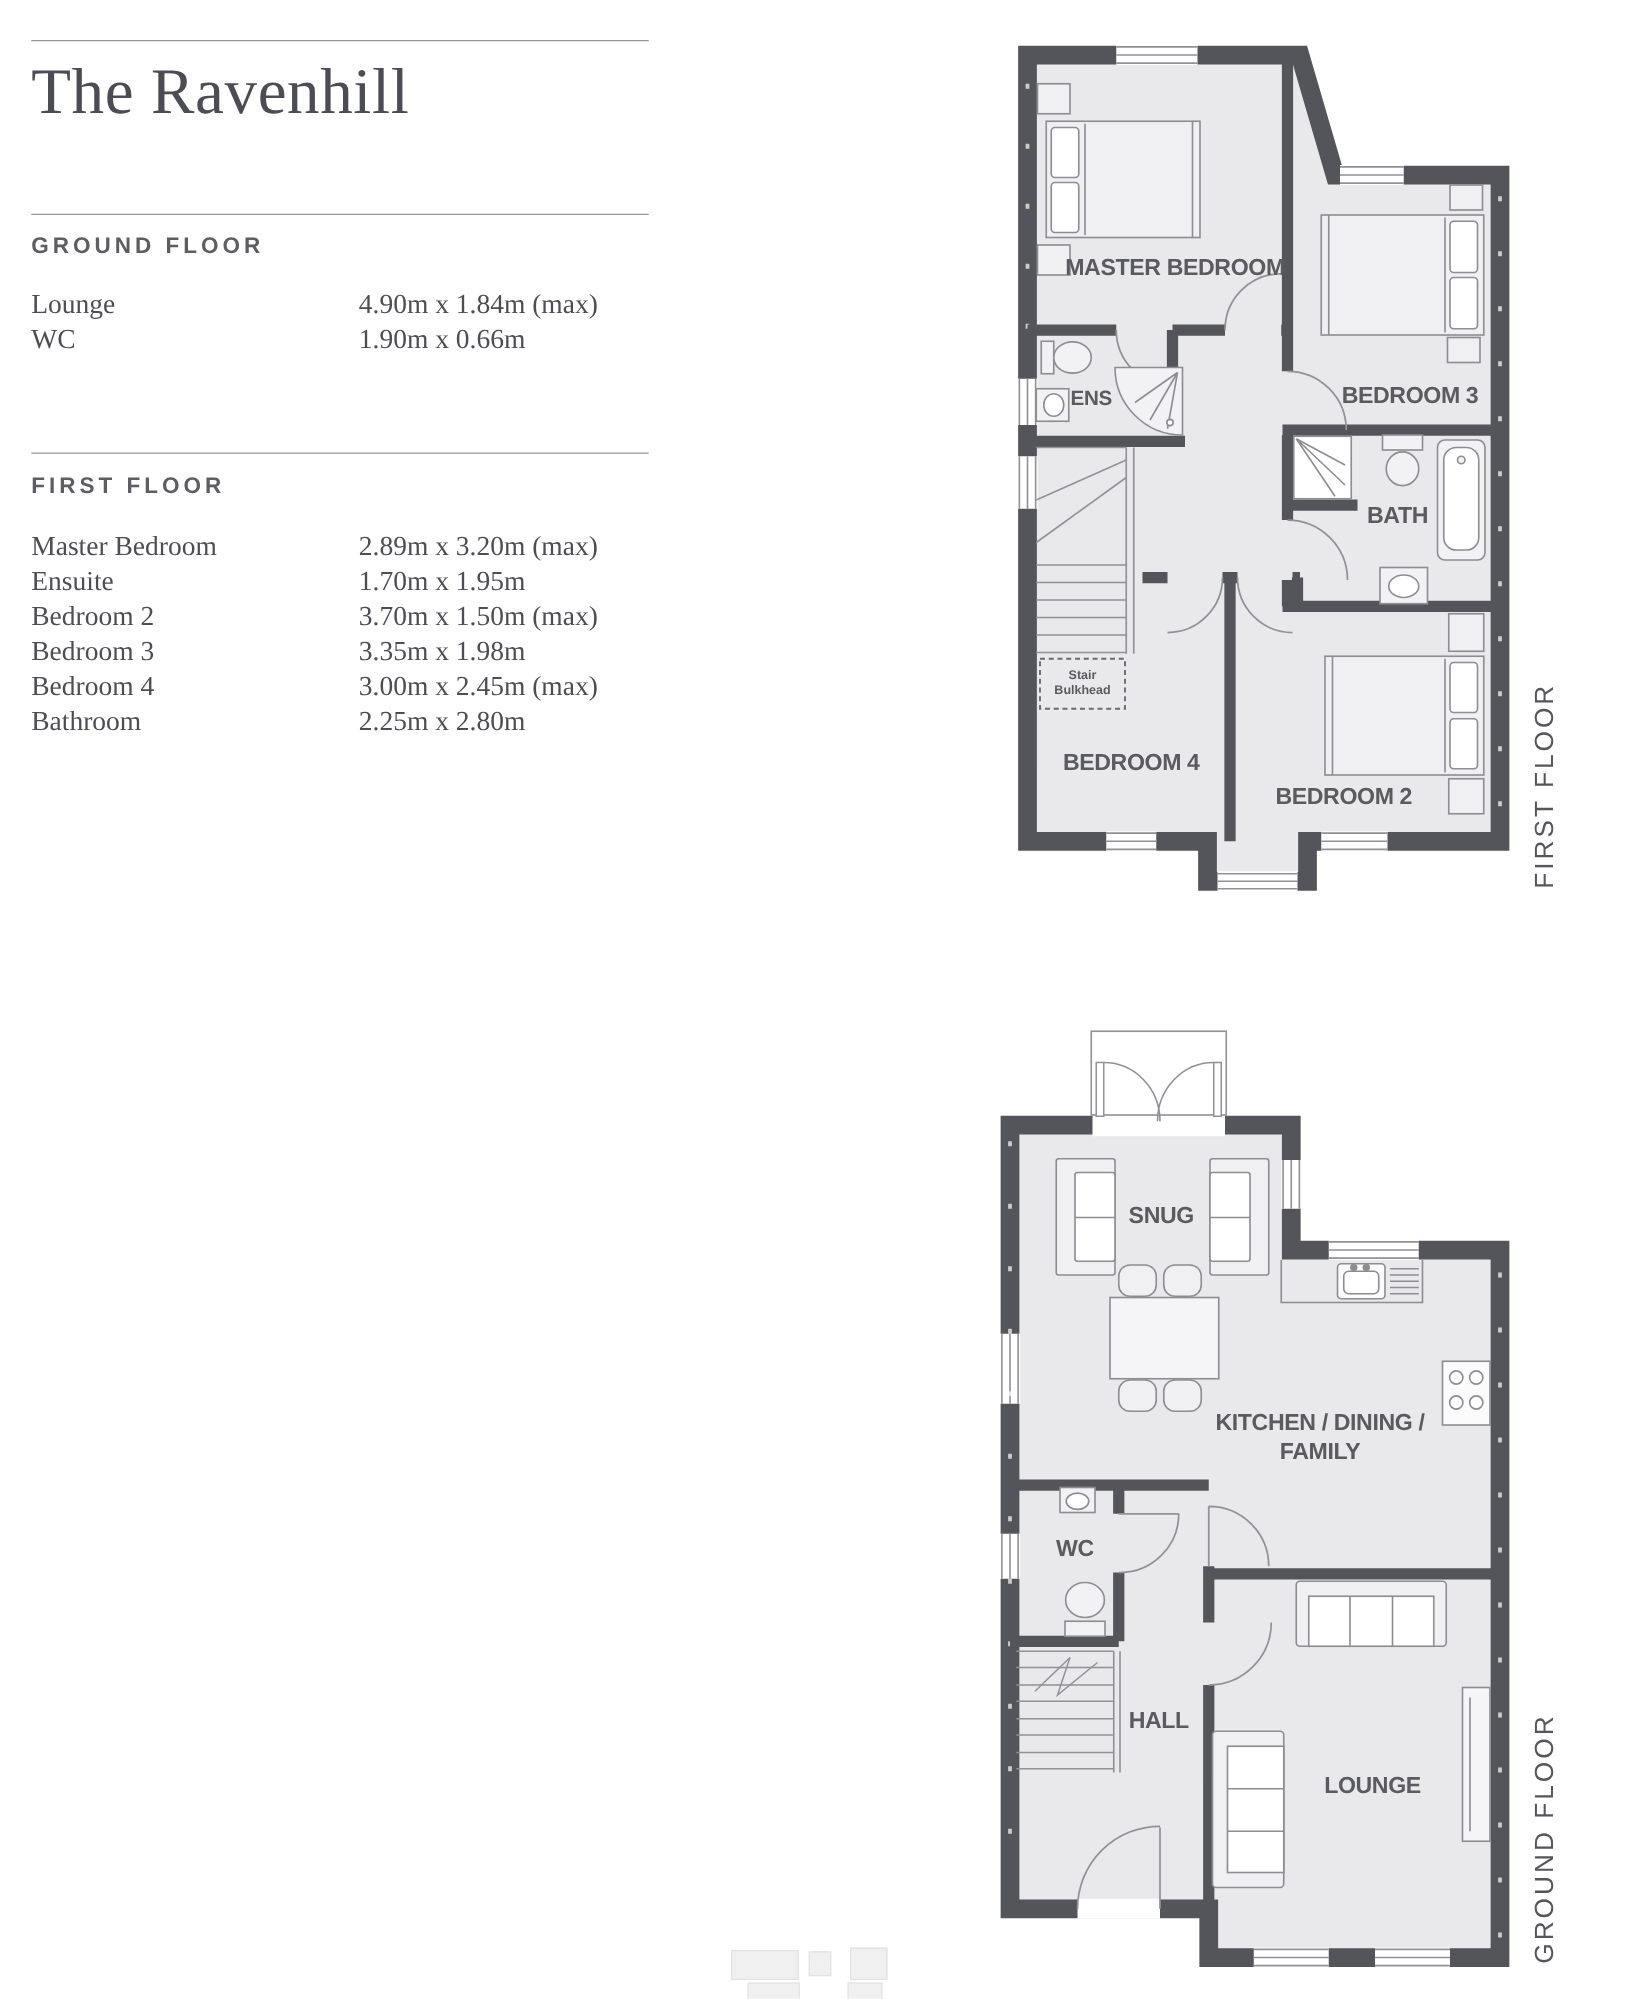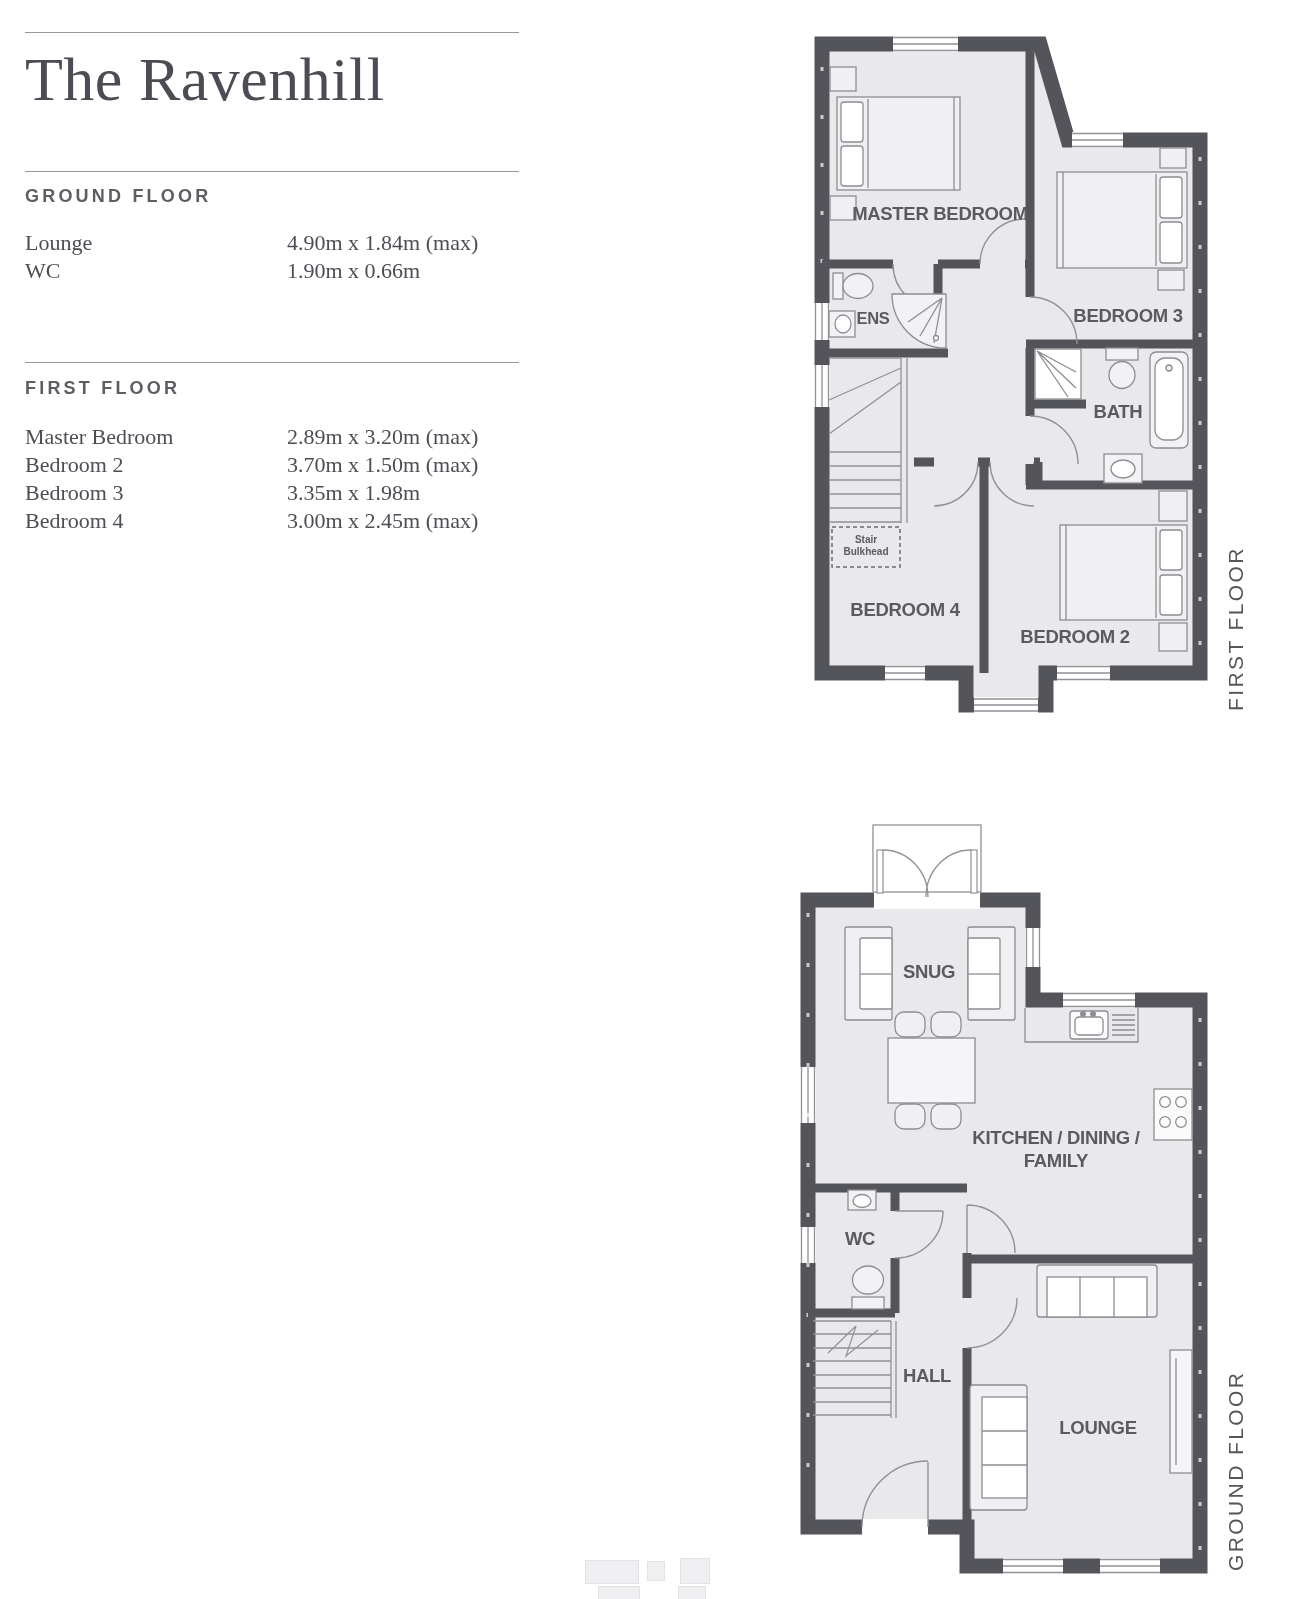--- a/index.html
+++ b/index.html
@@ -1,20 +1,20 @@
 <!DOCTYPE html>
 <html><head>
 <meta charset="utf-8">
 <style>
   html,body{margin:0;padding:0;background:#ffffff;}
   #page{position:relative;width:1301px;height:1599px;background:#fff;overflow:hidden;
         font-family:"Liberation Sans",sans-serif;}
   .rule{position:absolute;height:0;border-top:1.6px solid #97979c;}
   #title{position:absolute;left:25px;top:44px;font-family:"Liberation Serif",serif;
-         font-size:62px;color:#4c4c54;letter-spacing:0.5px;}
+         font-size:52px;color:#4c4c54;letter-spacing:0.5px;}
   .spec-head{position:absolute;left:25px;font-size:18px;font-weight:bold;
              letter-spacing:3.2px;color:#5d5d64;}
   .spec-rows{position:absolute;left:25px;width:520px;font-family:"Liberation Serif",serif;
              font-size:22px;color:#4d4d55;line-height:28px;}
   .spec-row{position:relative;height:28px;white-space:nowrap;}
   .spec-size{position:absolute;left:262px;top:0;}
   .plan{position:absolute;}
   .side-label{position:absolute;writing-mode:vertical-rl;transform:rotate(180deg);
               font-size:21px;font-weight:500;letter-spacing:2.4px;color:#55555c;
               text-align:center;}
@@ -38,23 +38,25 @@
   <div class="spec-head" style="top:186px;">GROUND FLOOR</div>
   <div class="spec-rows" style="top:229px;">
     <div class="spec-row"><span>Lounge</span><span class="spec-size">4.90m x 1.84m (max)</span></div>
     <div class="spec-row"><span>WC</span><span class="spec-size">1.90m x 0.66m</span></div>
   </div>
 
   <div class="rule" style="left:25px;top:362px;width:494px;"></div>
   <div class="spec-head" style="top:378px;">FIRST FLOOR</div>
   <div class="spec-rows" style="top:423px;">
     <div class="spec-row"><span>Master Bedroom</span><span class="spec-size">2.89m x 3.20m (max)</span></div>
+    <div class="spec-row"><span>Ensuite</span><span class="spec-size">1.70m x 1.95m</span></div>
     <div class="spec-row"><span>Bedroom 2</span><span class="spec-size">3.70m x 1.50m (max)</span></div>
     <div class="spec-row"><span>Bedroom 3</span><span class="spec-size">3.35m x 1.98m</span></div>
     <div class="spec-row"><span>Bedroom 4</span><span class="spec-size">3.00m x 2.45m (max)</span></div>
+    <div class="spec-row"><span>Bathroom</span><span class="spec-size">2.25m x 2.80m</span></div>
   </div>
 
   <svg class="plan" style="left:788px;top:22px;" width="430" height="695" viewBox="0 0 430 695">
 
     <polygon points="34,22 252,22 280,118 412,118 412,651 258,651 258,683 178,683 178,651 34,651" fill="#e9e9eb" stroke="#54545b" stroke-width="15" stroke-linejoin="miter"></polygon>
 
     <g stroke="#919197" stroke-width="1.3">
       <rect x="105" y="14" width="65" height="16" fill="#fff" stroke="none"></rect>
         <path d="M105 15.5 H170 M105 22 H170 M105 28.5 H170"></path>
       <rect x="284" y="110" width="51" height="16" fill="#fff" stroke="none"></rect>

